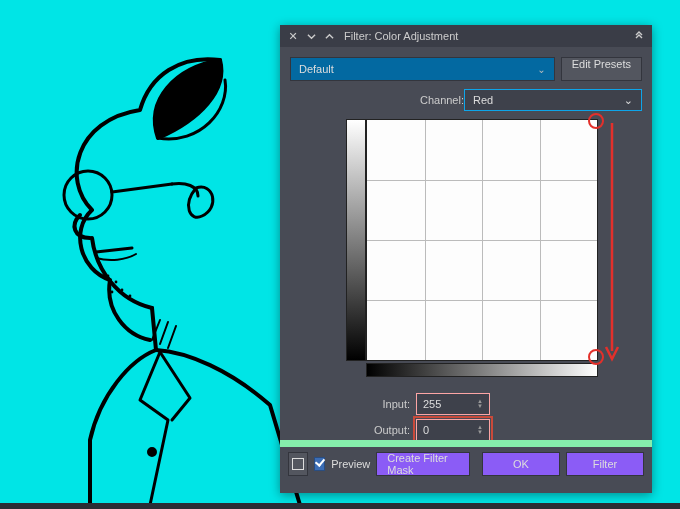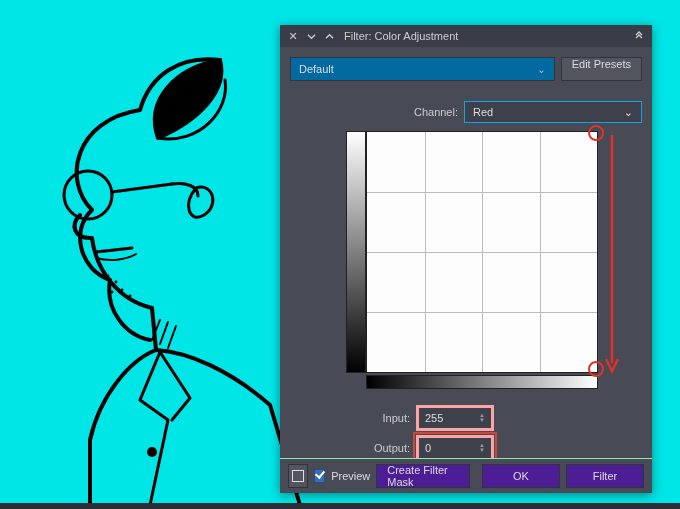--- a/index.html
+++ b/index.html
@@ -14,49 +14,49 @@
 .titlebar .tb-title{flex:1;padding-left:4px}
 .titlebar .tb-right{width:14px;height:14px;display:flex;align-items:center;justify-content:center;cursor:pointer}
 
 .content{padding:10px}
 
 .preset-row{display:flex;gap:6px}
 .combo{flex:1;height:22px;background:#0369a1;border:1px solid #33353d;display:flex;align-items:center;padding:0 8px;justify-content:space-between;color:#ddd;font-size:11px}
 .combo .chev{font-size:10px;color:#bbb}
 .btn{height:22px;background:#53565f;border:1px solid #33353d;display:flex;align-items:flex-start;padding:0 10px;font-size:11px;color:#ddd;cursor:pointer}
 
-.channel-row{display:flex;align-items:center;gap:6px;margin-top:20px;justify-content:flex-end}
+.channel-row{display:flex;align-items:center;margin-top:8px;justify-content:flex-end}
 .channel-row .lbl{font-size:11px;color:#ccc}
 .channel-combo{width:160px;height:20px;background:#3e414b;border:1px solid #0ea5e9;display:flex;align-items:center;padding:0 8px;justify-content:space-between;font-size:11px}
 
 .curve-area{display:flex;margin-top:8px;margin-left:56px}
 .vgrad{width:18px;height:240px;background:linear-gradient(to bottom,#fff,#000);border:1px solid #222}
 .grid-wrap{position:relative}
 .grid{width:230px;height:240px;background:#fdfdfd;border:1px solid #222;position:relative}
 .grid .gl-h{position:absolute;left:0;right:0;height:0;border-top:1px solid #bbb}
 .grid .gl-v{position:absolute;top:0;bottom:0;width:0;border-left:1px solid #bbb}
 .hgrad{margin-left:76px;width:230px;height:12px;background:linear-gradient(to right,#000,#fff);border:1px solid #222;margin-top:2px}
 
 .annot-handle{position:absolute;width:12px;height:12px;border:2px solid #e3302b;border-radius:50%;background:transparent}
 .annot-arrow{position:absolute;pointer-events:none}
 
 .io-row{display:flex;align-items:center;gap:6px;margin-top:16px;justify-content:flex-start;padding-left:70px}
 .io-row .lbl{width:50px;text-align:right;font-size:11px;color:#ccc}
-.spin{width:60px;height:20px;background:#3e414b;border:3px solid #fca5a5;display:flex;align-items:center;padding:0 6px;color:#ddd;font-size:11px;justify-content:space-between}
+.spin{width:60px;height:20px;background:#3e414b;border:1px solid #fca5a5;display:flex;align-items:center;padding:0 6px;color:#ddd;font-size:11px;justify-content:space-between}
 .spin .arrows{display:flex;flex-direction:column;line-height:5px;font-size:6px;color:#999}
 .spin.hl{outline:2px solid #c94a3a;outline-offset:1px}
 
-.footer{position:absolute;left:0;right:0;bottom:0;height:34px;background:#484b55;border-top:1px solid #86efac;display:flex;align-items:center;padding:0 8px;gap:6px}
+.footer{position:absolute;left:0;right:0;bottom:12px;height:34px;background:#484b55;border-top:7px solid #86efac;display:flex;align-items:center;padding:0 8px;gap:6px}
 .sq-btn{width:22px;height:22px;background:#53565f;border:1px solid #33353d;display:flex;align-items:center;justify-content:center;cursor:pointer}
 .sq-btn .inner{width:10px;height:10px;border:1px solid #ddd}
 .chk{width:12px;height:12px;background:#3b6db5;border:1px solid #2a4d80;position:relative;display:inline-block}
 .chk::after{content:"";position:absolute;left:2px;top:-1px;width:4px;height:7px;border:solid #fff;border-width:0 2px 2px 0;transform:rotate(40deg)}
 .footer .lbl{font-size:11px;color:#ddd}
 .footer .spacer{flex:1}
-.footer .fbtn{height:22px;min-width:56px;background:#4c1d95;border:1px solid #33353d;display:flex;align-items:center;justify-content:center;padding:0 10px;font-size:11px;color:#ddd;cursor:pointer}
+.footer .fbtn{height:22px;min-width:56px;background:#8b5cf6;border:1px solid #33353d;display:flex;align-items:center;justify-content:center;padding:0 10px;font-size:11px;color:#ddd;cursor:pointer}
 </style>
 </head>
 <body>
 
 <svg class="canvas" viewBox="0 0 680 509">
   <g fill="none" stroke="#000" stroke-width="4" stroke-linecap="round" stroke-linejoin="round">
 
     <path d="M220 60 C180 55 150 75 140 110 C75 120 62 180 92 210 C70 230 80 270 110 280 C105 310 125 335 150 340"></path>
 
     <path d="M220 60 C228 90 200 120 158 138 C145 100 175 68 220 60 Z" fill="#000"></path>

